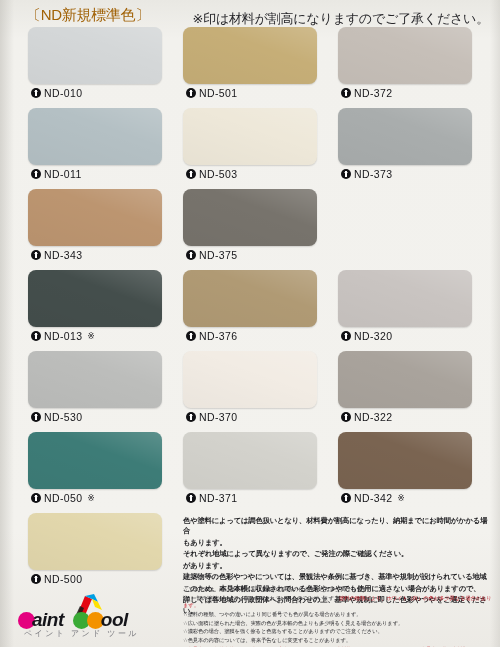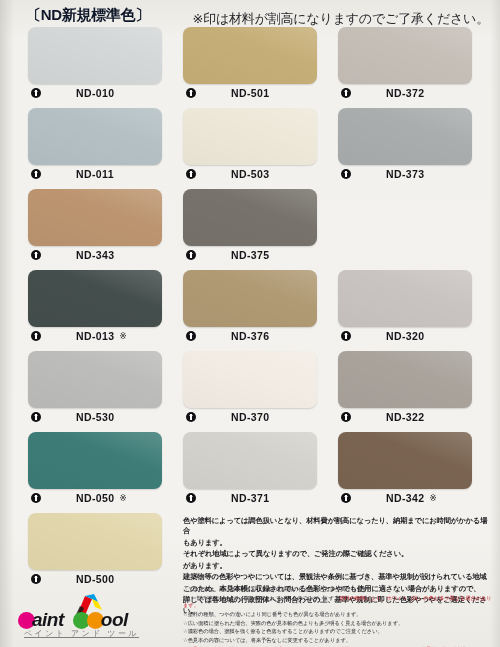--- a/index.html
+++ b/index.html
@@ -39,22 +39,22 @@
   .header {
     position: absolute;
     left: 0; right: 0; top: 6px;
     height: 22px;
   }
   .title {
     position: absolute;
     left: 26px;
     top: 0px;
     font-size: 15px;
-    font-weight: bold;
-    color: #0f172a;
+    font-weight: normal;
+    color: #a16207;
     letter-spacing: -0.3px;
     white-space: nowrap;
   }
   .note-top {
     position: absolute;
     right: 11px;
     top: 4px;
     font-size: 13px;
     color: #26262a;
     letter-spacing: -0.2px;
@@ -123,25 +123,24 @@
     left: 2.6px;
     top: 2px;
     width: 0;
     height: 0;
     border-left: 2.4px solid transparent;
     border-right: 2.4px solid transparent;
     border-bottom: 2.8px solid #fff;
   }
   .code {
     font-size: 10.5px;
-    font-weight: bold;
+    font-weight: normal;
     color: #16161a;
     letter-spacing: 0.4px;
     font-family: "Liberation Sans", "DejaVu Sans", sans-serif;
-    margin-left: 32px;
   }
   .star {
     font-size: 8.5px;
     color: #16161a;
     margin-left: 2px;
   }
   .star:empty { display: none; }
 
   
   .notes {
@@ -217,21 +216,20 @@
   }
   .logo-gap { width: 9px; }
   .logo-sub {
     position: absolute;
     left: 6px;
     top: 28px;
     font-size: 8px;
     letter-spacing: 2.4px;
     color: #7d7d82;
     white-space: nowrap;
-    text-decoration: underline;
   }
 </style>
 </head>
 <body>
 
 <div class="paper"></div>
 
 <div class="sheet">
 
   <div class="header">

